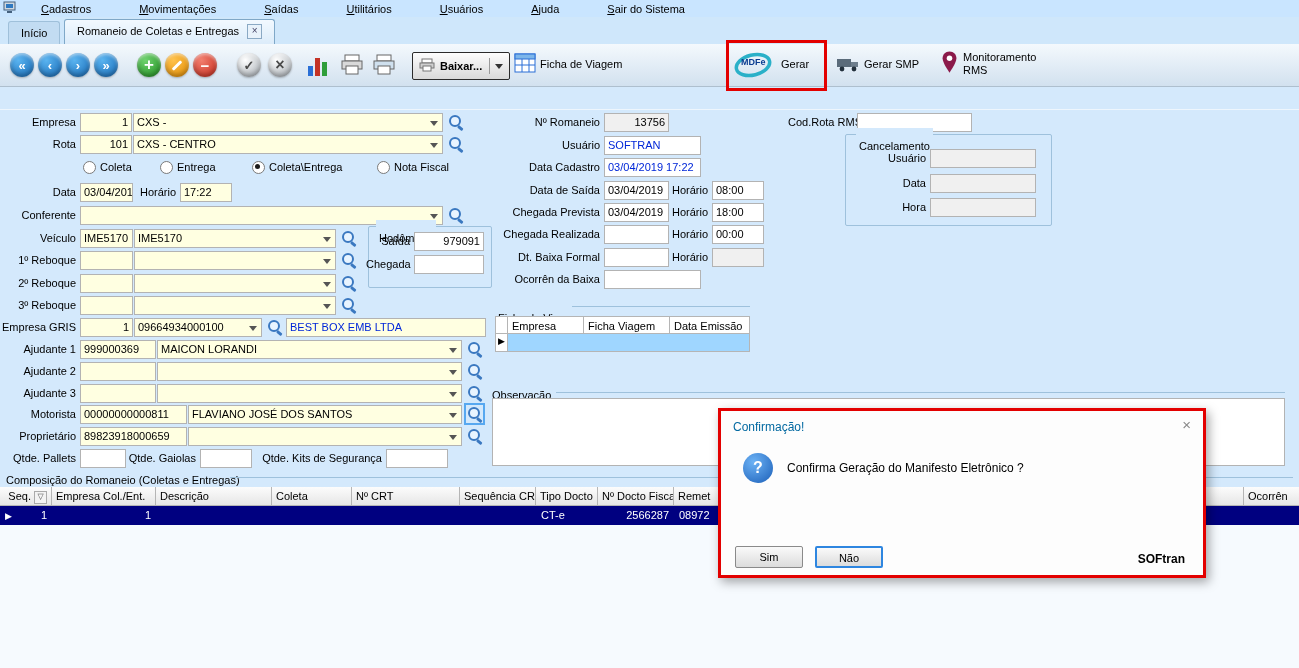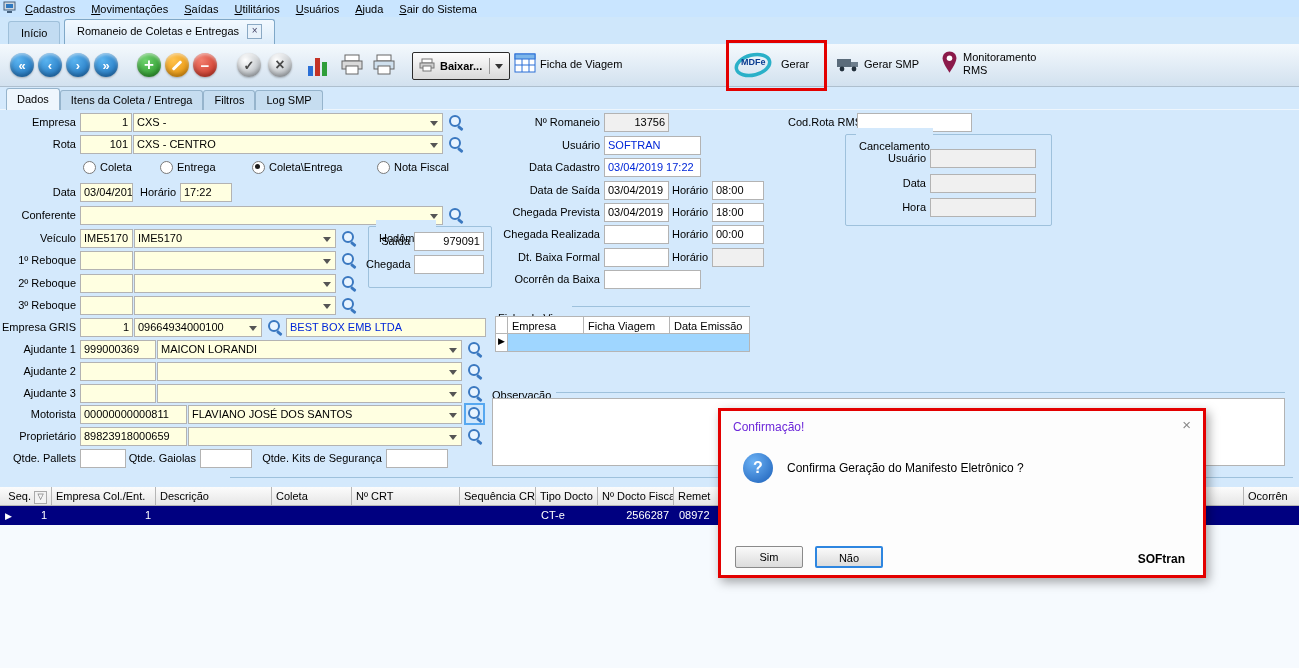--- a/index.html
+++ b/index.html
@@ -1,21 +1,21 @@
 <!DOCTYPE html>
 <html><head>
 <meta charset="utf-8">
 <style>
   html,body{margin:0;padding:0}
   #screen{position:relative;width:1299px;height:668px;background:#d4e9fc;
     font-family:"Liberation Sans",sans-serif;font-size:11px;color:#000;overflow:hidden}
   
   .menubar{position:absolute;left:0;top:0;width:1299px;height:17px;background:#c9e5ff;
     display:flex;align-items:center;border-bottom:1px solid #b0cfe8}
-  .mi{padding:0 8px;cursor:pointer;white-space:nowrap}
+  .mi{padding:0 24px;cursor:pointer;white-space:nowrap}
   .mi::first-letter{text-decoration:underline}
   
   .tabbar{position:absolute;left:0;top:17px;width:1299px;height:27px;background:#cfe7fb;border-bottom:1px solid #9fc0da}
   .tab{position:absolute;height:22px;line-height:22px;padding:0 12px;background:#c2dcf2;
     border:1px solid #9fc0da;border-bottom:none;border-radius:3px 3px 0 0;cursor:pointer;white-space:nowrap}
   .tab.active{background:linear-gradient(#f2f9ff,#dcecfa);border-color:#7fa8c8;height:24px;z-index:2}
   .tab-close{display:inline-block;width:13px;height:13px;line-height:11px;margin-left:8px;text-align:center;
     border:1px solid #8aa9c4;background:#e8f2fb;font-size:10px;color:#446;vertical-align:1px;cursor:pointer}
   .tab-close::before{content:"×"}
   
@@ -79,21 +79,21 @@
     overflow:hidden;white-space:nowrap;cursor:pointer}
   .filter-glyph{display:inline-block;font-size:8px;color:#555;border:1px solid #aaa;background:#f3f3f3;
     width:11px;height:11px;line-height:10px;text-align:center;margin-left:3px;vertical-align:1px}
   .filter-glyph::before{content:"▽"}
   .grow{position:absolute;left:0;top:506px;width:1299px;height:19px;background:#000080;color:#fff;cursor:pointer}
   .gcell{position:absolute;height:19px;line-height:19px;overflow:hidden;white-space:nowrap;padding:0 5px;box-sizing:border-box}
   .sel-white::before{content:"▶";font-size:9px;color:#fff}
   
   .dialog{position:absolute;left:718px;top:408px;width:488px;height:170px;background:#fdfdfd;
     border:3px solid #e30000;box-sizing:border-box;z-index:20;box-shadow:3px 4px 10px rgba(0,0,0,.35)}
-  .dlg-title{position:absolute;left:12px;top:9px;color:#6d28d9;font-size:12px}
+  .dlg-title{position:absolute;left:12px;top:9px;color:#0369a1;font-size:12px}
   .dlg-close{position:absolute;right:12px;top:5px;font-size:15px;color:#8a8a8a;cursor:pointer}
   .dlg-close::before{content:"×"}
   .qicon{position:absolute;left:22px;top:42px;width:30px;height:30px;border-radius:50%;
     background:radial-gradient(circle at 35% 30%,#6cb2f5,#1b5fb8);color:#fff;font-weight:bold;font-size:16px;
     display:flex;align-items:center;justify-content:center}
   .qicon::before{content:"?"}
   .dlg-msg{position:absolute;left:66px;top:50px;font-size:12px}
   .dlg-btn{position:absolute;top:135px;width:68px;height:22px;line-height:20px;text-align:center;
     background:linear-gradient(#fafafa,#dcdcdc);border:1px solid #8a8a8a;border-radius:2px;cursor:pointer;box-sizing:border-box}
   .dlg-btn.default{border:2px solid #2e86e0}
@@ -208,26 +208,20 @@
           <circle cx="8" cy="7.5" r="2.6" fill="#fff"></circle>
         </svg>
     </span>
     <div class="tool-label" style="left:963px;top:7px;text-align:left;line-height:13px">
       <div>Monitoramento</div>
       <div>RMS</div>
     </div>
   </div>
   <div class="gerar-highlight"></div>
 
-  <div class="subtabs">
-    <div class="stab active">Dados</div>
-    <div class="stab">Itens da Coleta / Entrega</div>
-    <div class="stab">Filtros</div>
-    <div class="stab">Log SMP</div>
-  </div>
   <div class="panel-line"></div>
 
   <div class="lbl" style="left:0;top:113px;width:76px">Empresa</div>
   <div class="fld tr" style="left:80px;top:113px;width:52px">1</div>
   <div class="fld combo" style="left:133px;top:113px;width:310px">CXS -</div>
   <div class="mag" style="left:447px;top:113px"></div>
 
   <div class="lbl" style="left:0;top:135px;width:76px">Rota</div>
   <div class="fld tr" style="left:80px;top:135px;width:52px">101</div>
   <div class="fld combo" style="left:133px;top:135px;width:310px">CXS - CENTRO</div>
@@ -374,20 +368,21 @@
 
   <div class="gbox" style="left:845px;top:134px;width:205px;height:90px"></div>
   <div class="gbox-title" style="left:856px;top:128px">Cancelamento</div>
   <div class="lbl" style="left:848px;top:149px;width:78px">Usuário</div>
   <div class="fld gray" style="left:930px;top:149px;width:106px"></div>
   <div class="lbl" style="left:848px;top:174px;width:78px">Data</div>
   <div class="fld gray" style="left:930px;top:174px;width:106px"></div>
   <div class="lbl" style="left:848px;top:198px;width:78px">Hora</div>
   <div class="fld gray" style="left:930px;top:198px;width:106px"></div>
 
+  <div class="lbl lbl-l" style="left:6px;top:471px;width:260px">Composição do Romaneio (Coletas e Entregas)</div>
   <div class="hline" style="left:230px;top:477px;width:1063px"></div>
 
   <div class="grid-body"></div>
   <div class="gh" style="left:0;top:487px;width:52px;text-align:right"><span>Seq.</span><span class="filter-glyph"></span></div>
   <div class="gh" style="left:52px;top:487px;width:104px">Empresa Col./Ent.</div>
   <div class="gh" style="left:156px;top:487px;width:116px">Descrição</div>
   <div class="gh" style="left:272px;top:487px;width:80px">Coleta</div>
   <div class="gh" style="left:352px;top:487px;width:108px">Nº CRT</div>
   <div class="gh" style="left:460px;top:487px;width:76px">Sequência CRT</div>
   <div class="gh" style="left:536px;top:487px;width:62px">Tipo Docto</div>

